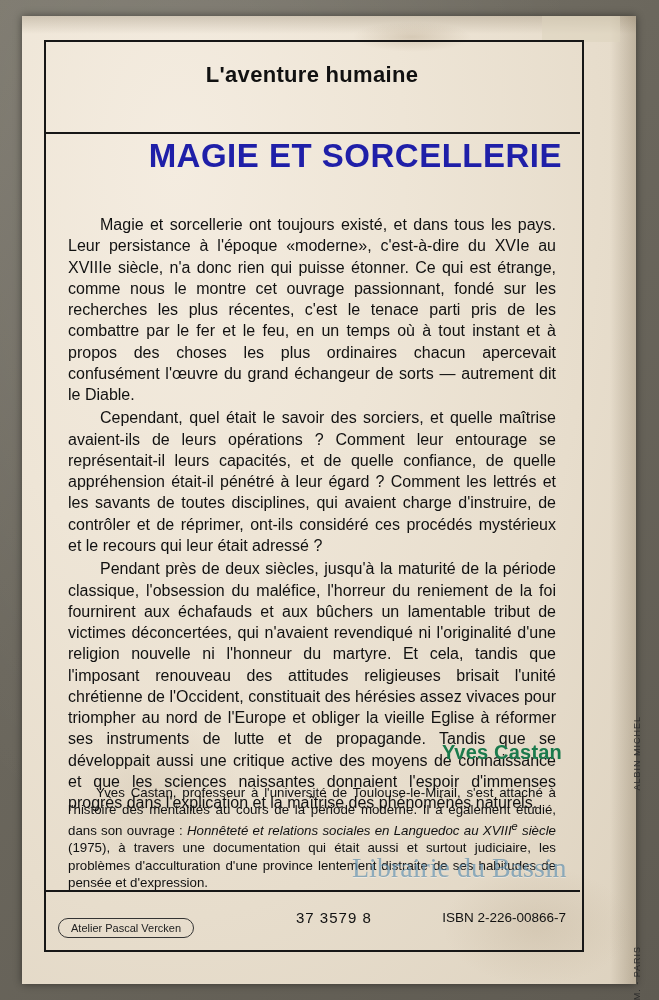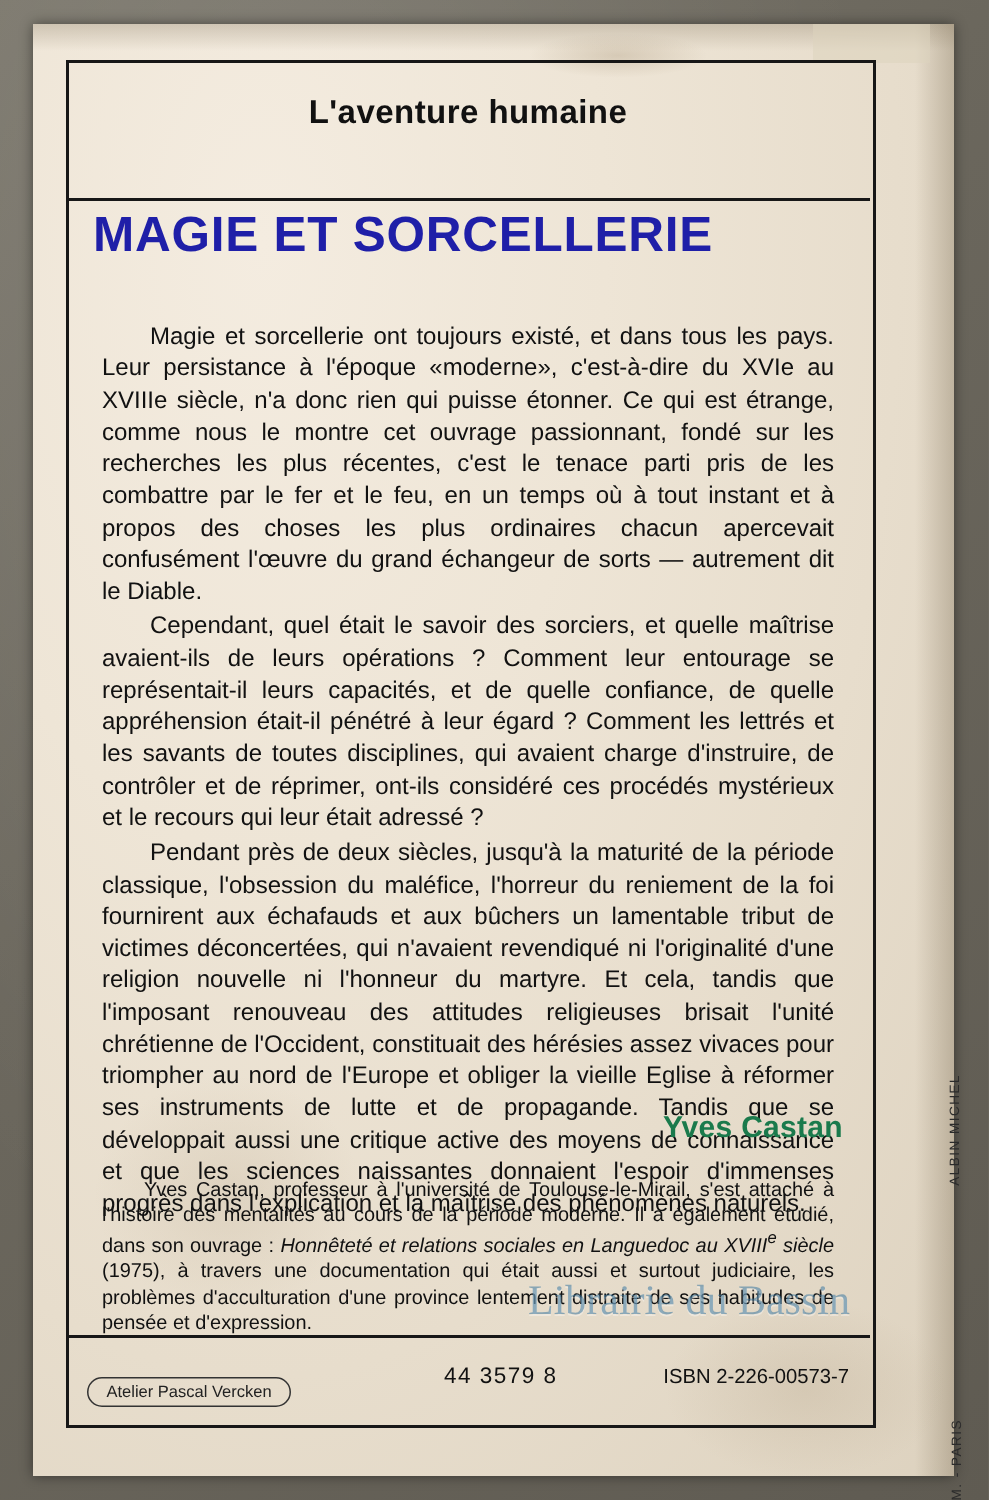--- a/index.html
+++ b/index.html
@@ -40,21 +40,21 @@
 
   .series{
     position:absolute;left:22px;top:46px;width:536px;
     text-align:center;
     font-size:22px;font-weight:bold;color:#111;
     letter-spacing:0.3px;
   }
 
   .title{
     position:absolute;left:40px;top:122px;width:500px;
-    text-align:left;
+    text-align:right;
     font-weight:bold;
     line-height:1.08;
   }
   .title .l1{display:block;font-size:33px;color:#1f1fa8;letter-spacing:0.5px;}
   .title .l2{display:block;font-size:33px;color:#7a1230;letter-spacing:0.5px;margin-top:4px;}
 
   .body{
     position:absolute;left:46px;top:198px;width:488px;
     font-size:16px;
     line-height:1.33;
@@ -148,20 +148,20 @@
     <div class="author">Yves Castan</div>
 
     <div class="bio">
       <p><span>Yves Castan, professeur à l'université de Toulouse-le-Mirail, s'est attaché à l'histoire des mentalités au cours de la période moderne. Il a également étudié, dans son ouvrage : </span><i>Honnêteté et relations sociales en Languedoc au XVIII</i><i><sup>e</sup></i><i> siècle</i><span> (1975), à travers une documentation qui était aussi et surtout judiciaire, les problèmes d'acculturation d'une province lentement distraite de ses habitudes de pensée et d'expression.</span></p>
     </div>
 
     <div class="watermark">Librairie du Bassin</div>
 
     <div class="footer">
       <div class="atelier">Atelier Pascal Vercken</div>
-      <div class="code">44 3579 8</div>
-      <div class="isbn">ISBN 2-226-00573-7</div>
+      <div class="code">37 3579 8</div>
+      <div class="isbn">ISBN 2-226-00866-7</div>
     </div>
 
     <div class="spinetext">ALBIN MICHEL</div>
     <div class="spinetext2">A. M. - PARIS</div>
   </div>
 </div>
 
 </body></html>

